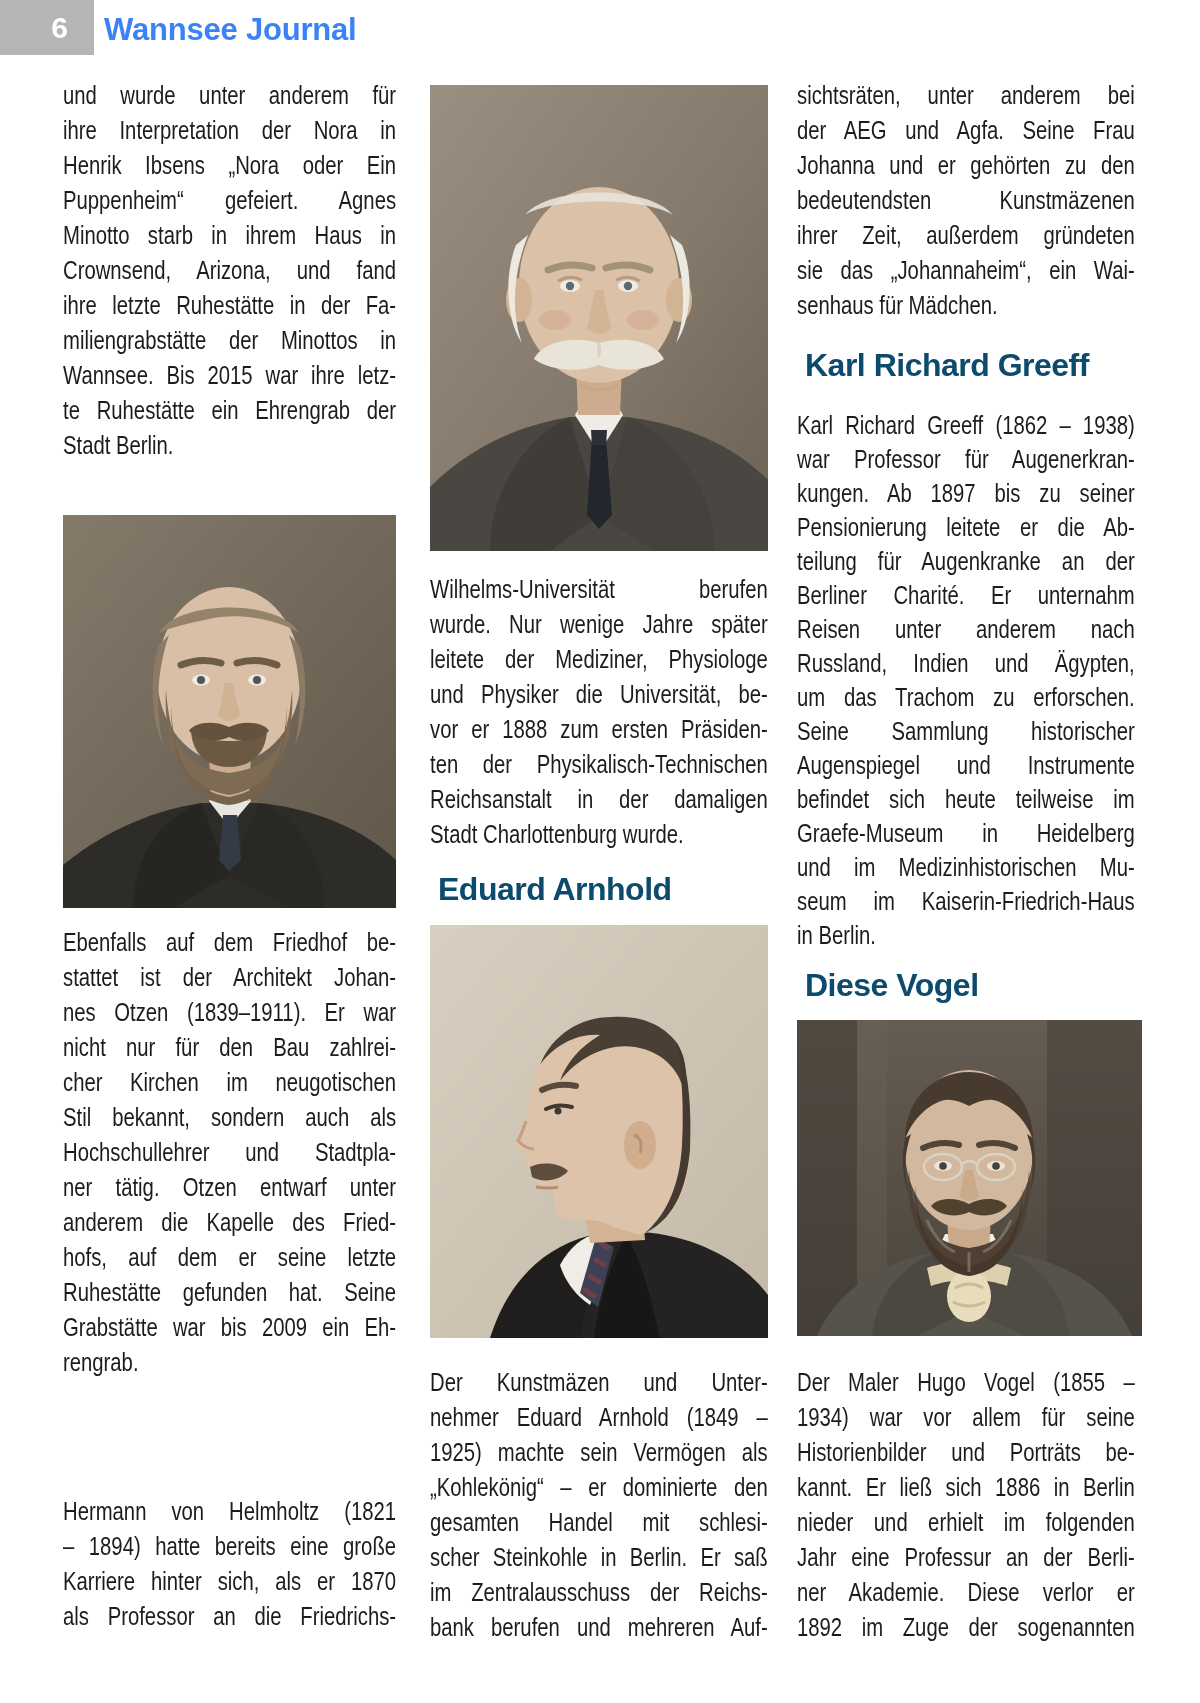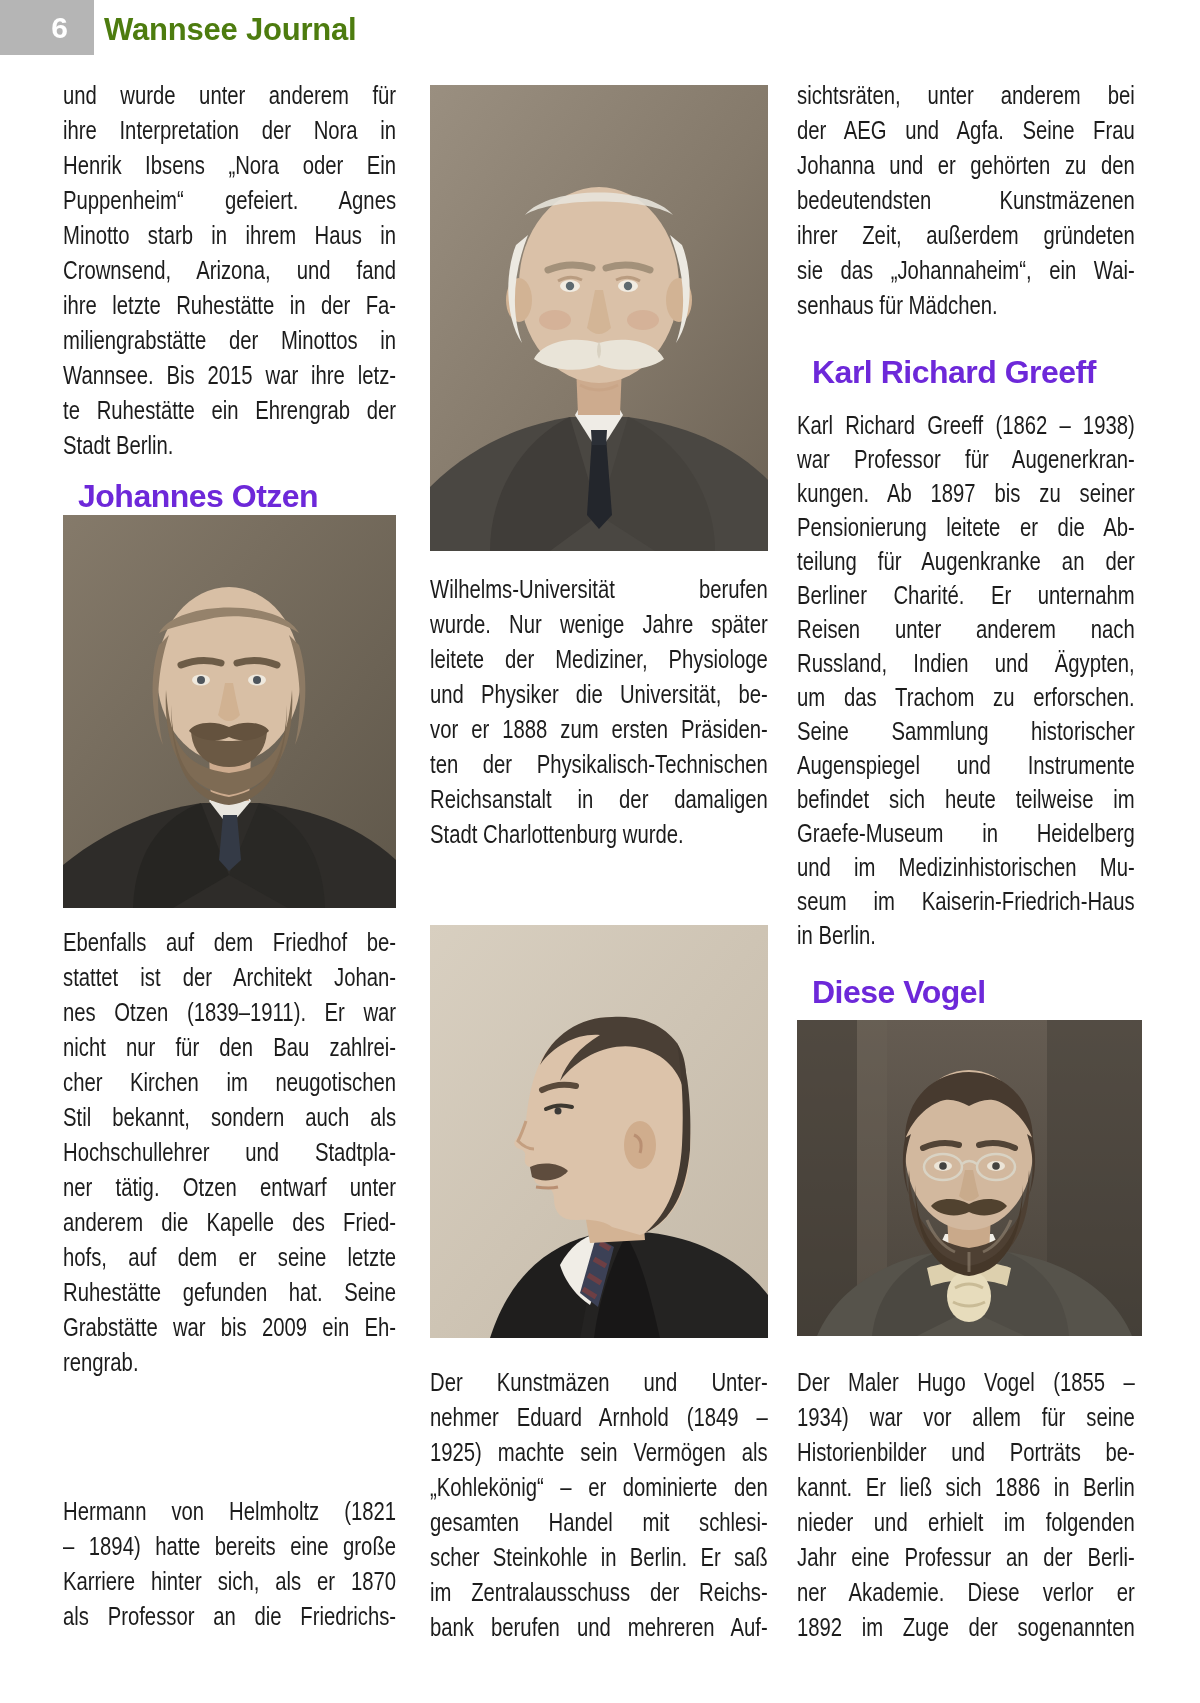--- a/index.html
+++ b/index.html
@@ -15,40 +15,40 @@
   .pagenum-box{
     position:absolute;left:0;top:0;width:94px;height:55px;
     background:#b5b5b5;color:#ffffff;
     display:flex;align-items:center;justify-content:flex-end;
     padding-right:26px;box-sizing:border-box;
     font-size:30px;font-weight:bold;
   }
   .journal-title{
     position:absolute;left:104px;top:2px;height:56px;
     display:flex;align-items:center;
-    color:#4d7c0f;font-size:31px;font-weight:bold;letter-spacing:-0.2px;
+    color:#3b82f6;font-size:31px;font-weight:bold;letter-spacing:-0.2px;
   }
   
   .para{
     position:absolute;
     color:#1c1c1c;
     font-size:26px;
     line-height:35px;
     transform:scaleX(0.78);
     transform-origin:0 0;
   }
   .w1{width:427px;} 
   .w2{width:433px;} 
   .lh34{line-height:34px;}
   .jline{text-align:justify;text-align-last:justify;}
   .jline.ragged{text-align-last:left;}
   
   .h2{
-    position:absolute;margin:15px;
-    color:#6d28d9;font-size:32px;font-weight:bold;
+    position:absolute;margin:8px;
+    color:#0c4a6e;font-size:32px;font-weight:bold;
     letter-spacing:-0.5px;line-height:42px;text-align:center;
   }
   .photo{position:absolute;display:block;}
   .photo svg{display:block;}
 </style>
 </head>
 <body>
 
 <div class="page">
 
@@ -64,21 +64,20 @@
       <div class="jline">Puppenheim“ gefeiert. Agnes</div>
       <div class="jline">Minotto starb in ihrem Haus in</div>
       <div class="jline">Crownsend, Arizona, und fand</div>
       <div class="jline">ihre letzte Ruhestätte in der Fa-</div>
       <div class="jline">miliengrabstätte der Minottos in</div>
       <div class="jline">Wannsee. Bis 2015 war ihre letz-</div>
       <div class="jline">te Ruhestätte ein Ehrengrab der</div>
       <div class="jline ragged">Stadt Berlin.</div>
     </div>
 
-  <h2 class="h2" style="left:63px;top:460px;">Johannes Otzen</h2>
 
   <div class="photo" style="left:63px;top:515px;">
     <svg viewBox="0 0 333 393" width="333" height="393">
       <defs>
         <linearGradient id="bgO" x1="0" y1="0" x2="1" y2="1">
           <stop offset="0" stop-color="#857a6a"></stop>
           <stop offset="1" stop-color="#5f574a"></stop>
         </linearGradient>
       </defs>
       <rect width="333" height="393" fill="url(#bgO)"></rect>
@@ -174,20 +173,21 @@
       <div class="jline">Wilhelms-Universität berufen</div>
       <div class="jline">wurde. Nur wenige Jahre später</div>
       <div class="jline">leitete der Mediziner, Physiologe</div>
       <div class="jline">und Physiker die Universität, be-</div>
       <div class="jline">vor er 1888 zum ersten Präsiden-</div>
       <div class="jline">ten der Physikalisch-Technischen</div>
       <div class="jline">Reichsanstalt in der damaligen</div>
       <div class="jline ragged">Stadt Charlottenburg wurde.</div>
     </div>
 
+  <h2 class="h2" style="left:430px;top:860px;">Eduard Arnhold</h2>
 
   <div class="photo" style="left:430px;top:925px;">
     <svg viewBox="0 0 338 413" width="338" height="413">
       <defs>
         <linearGradient id="bgA" x1="0" y1="0" x2="1" y2="1">
           <stop offset="0" stop-color="#d8cfc0"></stop>
           <stop offset="1" stop-color="#c4b9a8"></stop>
         </linearGradient>
       </defs>
       <rect width="338" height="413" fill="url(#bgA)"></rect>

